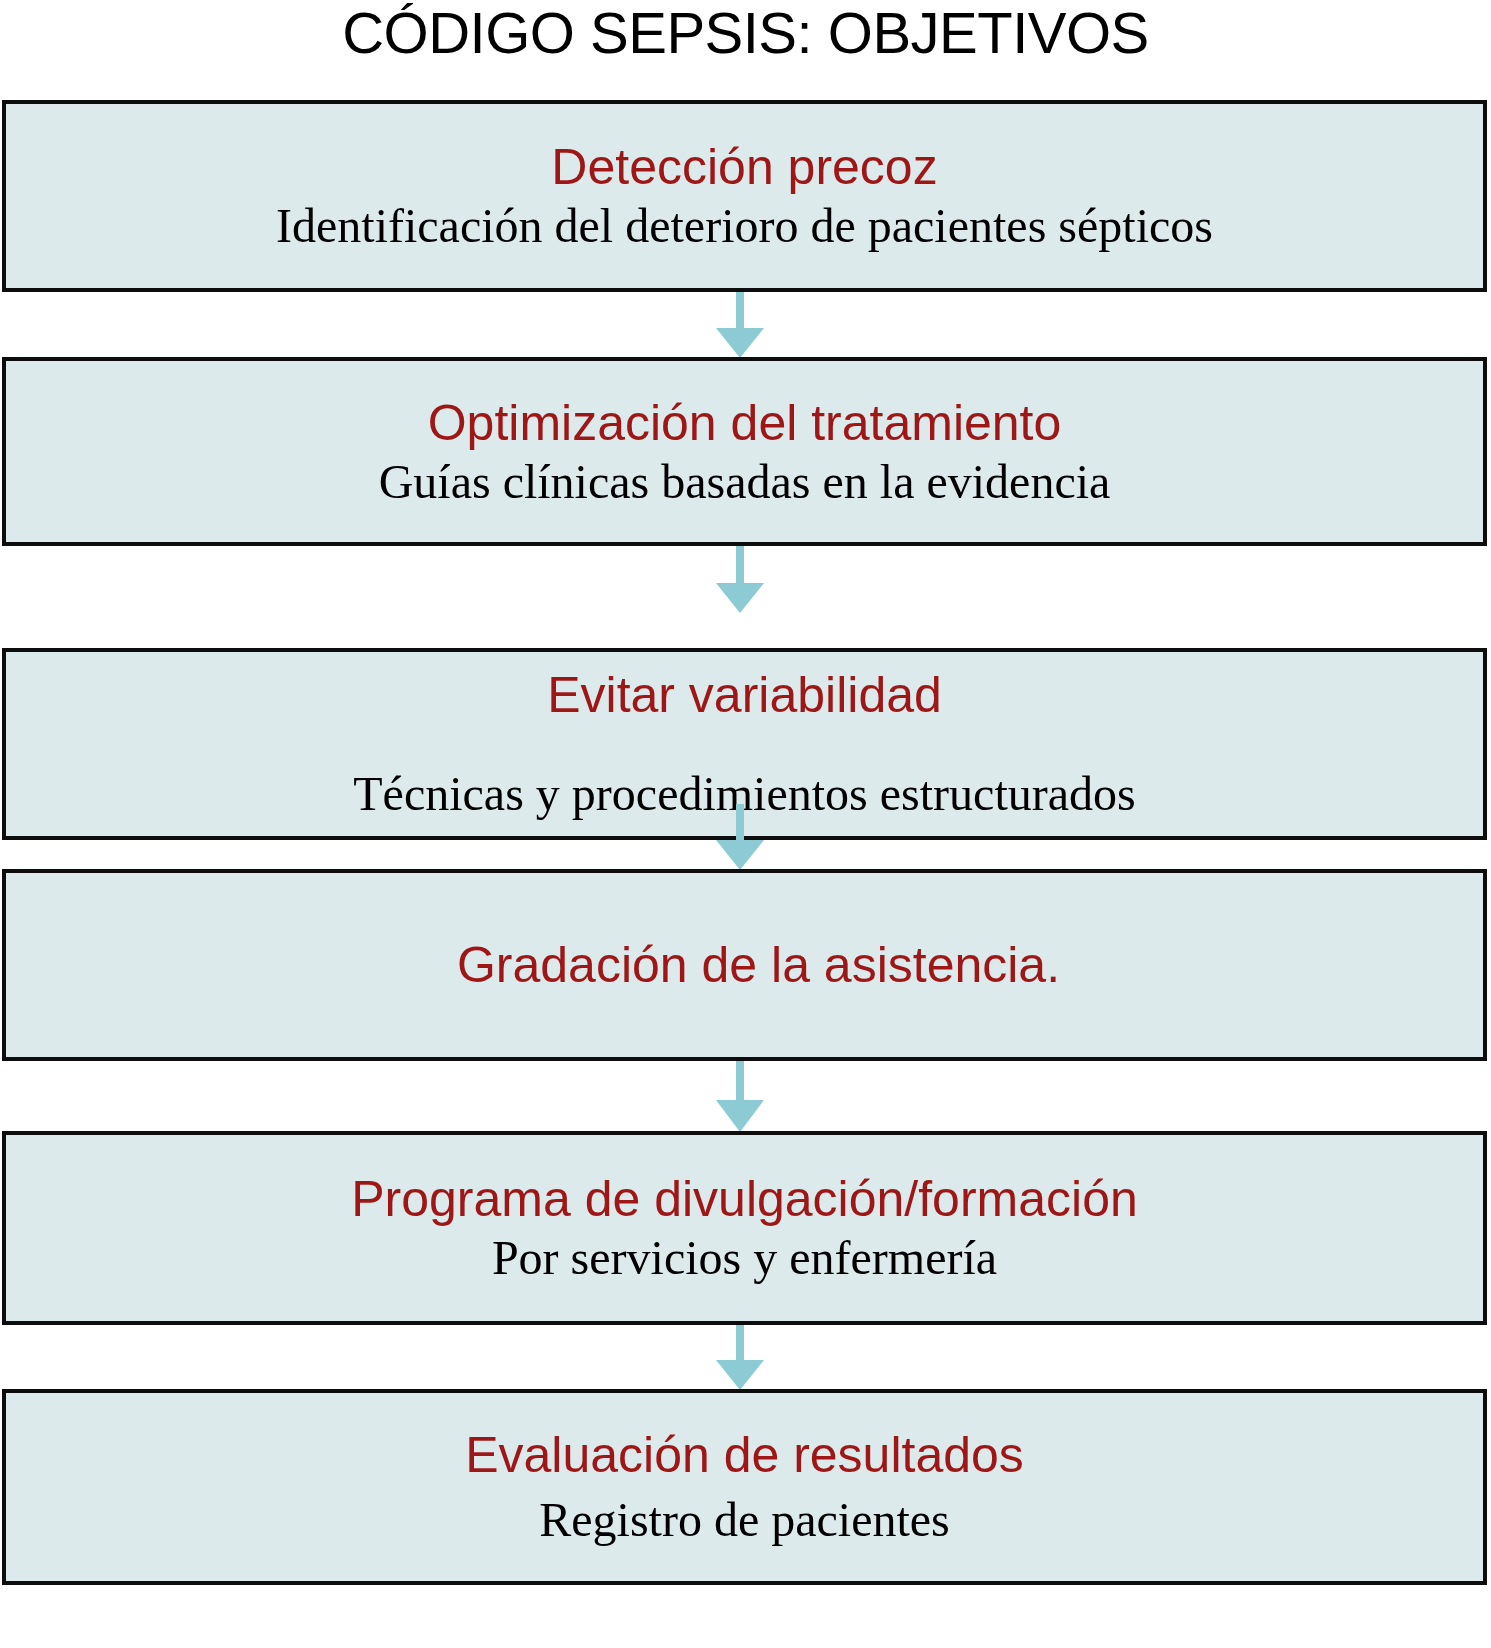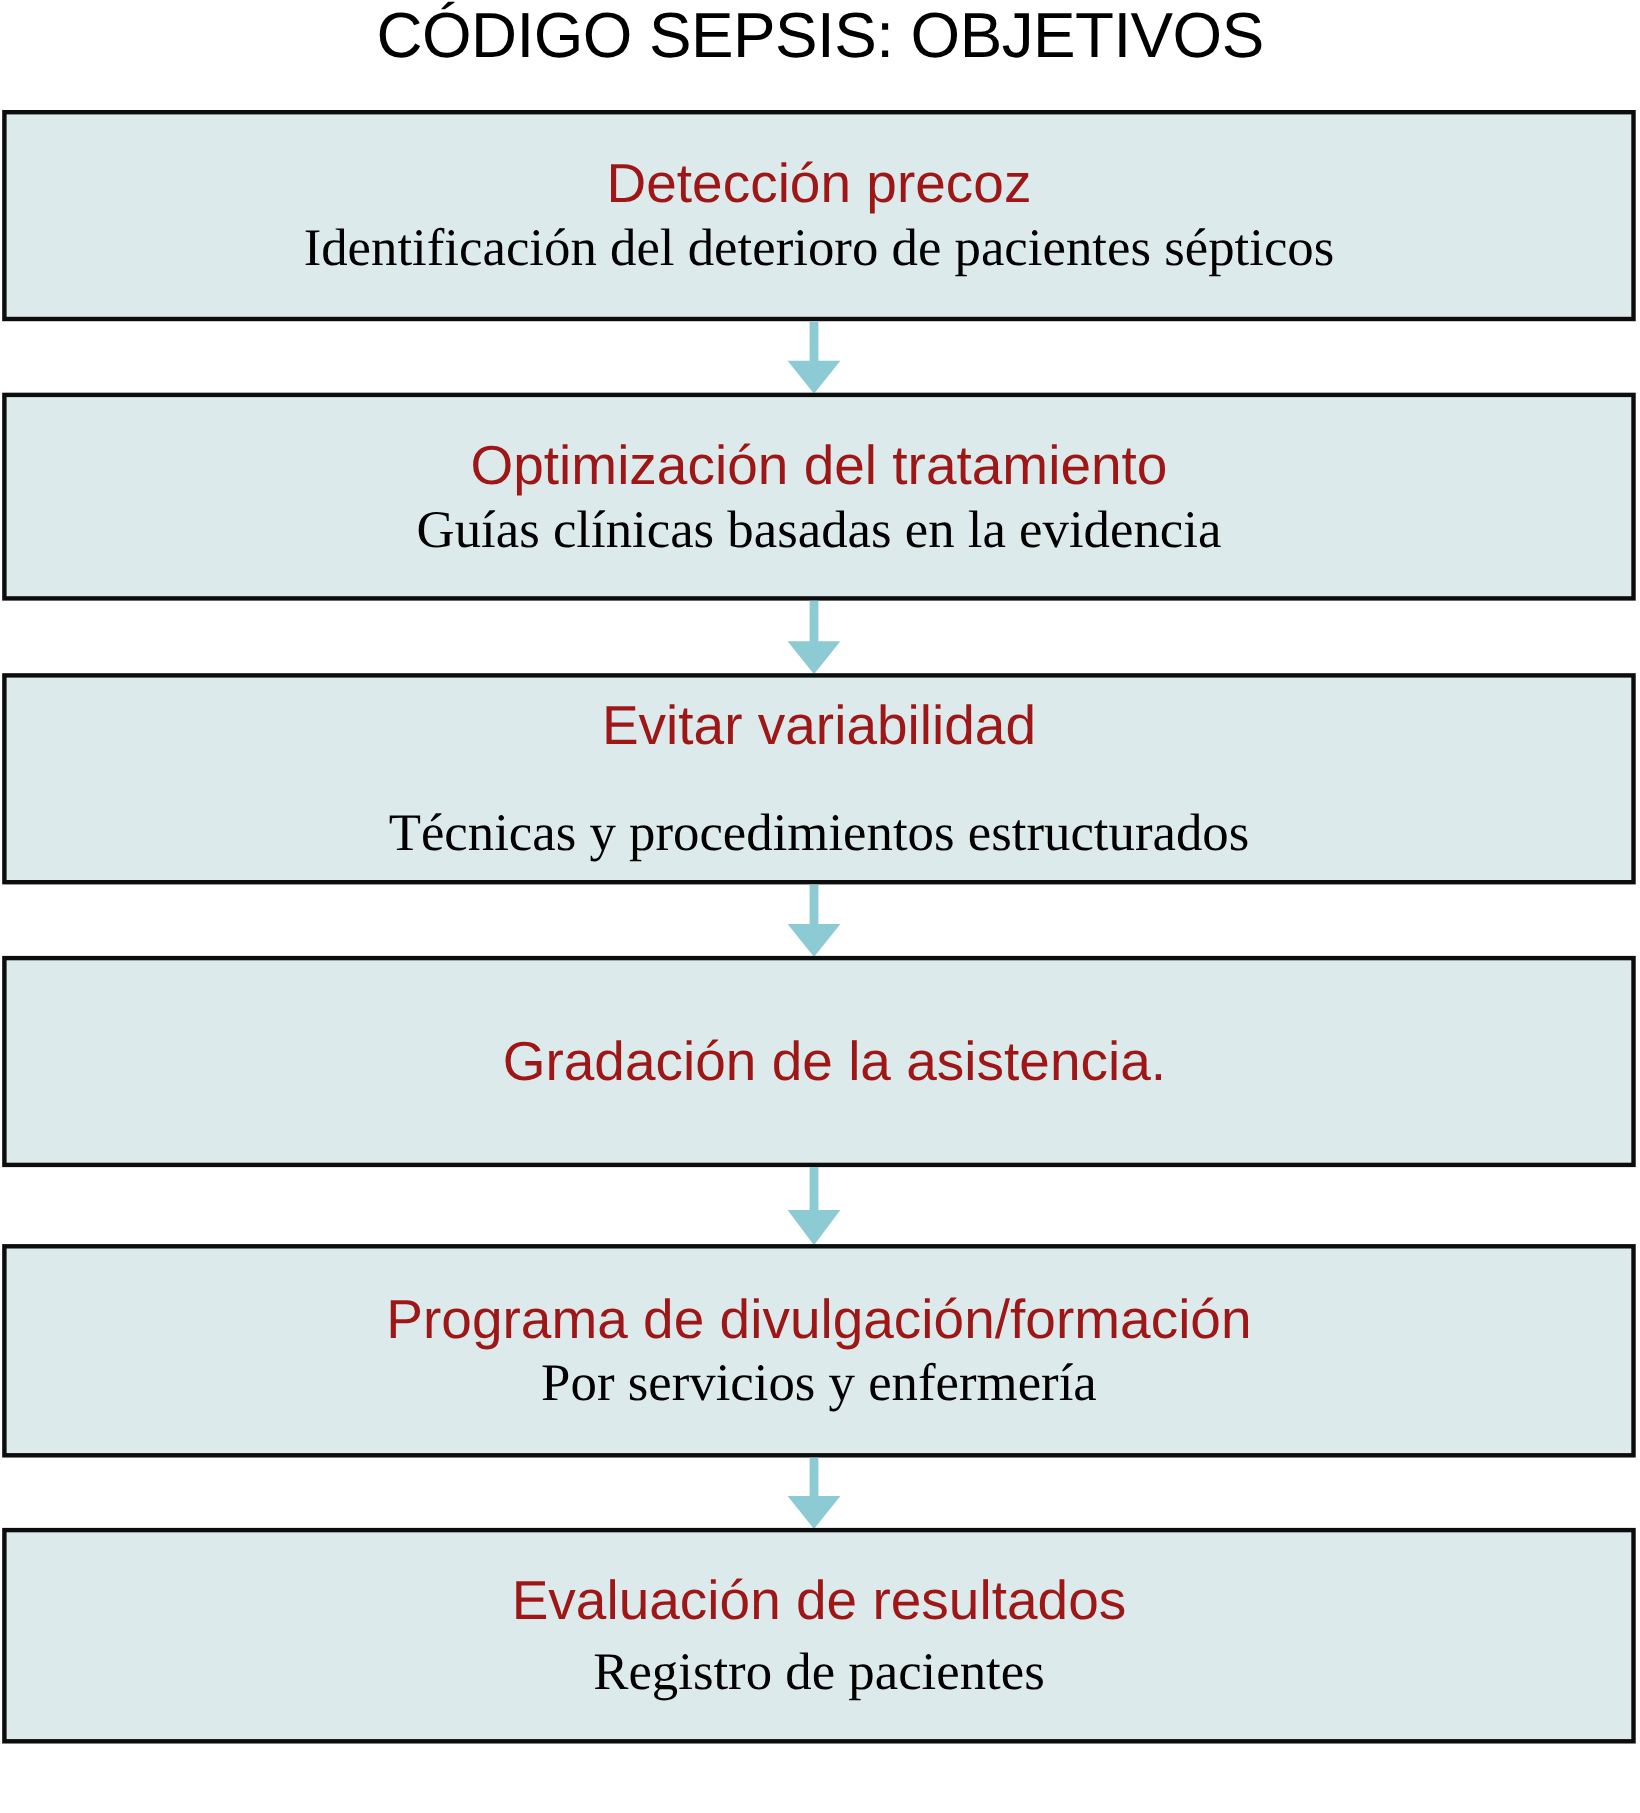--- a/index.html
+++ b/index.html
@@ -69,21 +69,21 @@
     line-height: 58px;
     font-weight: 400;
     text-align: center;
     white-space: nowrap;
     font-family: Liberation Serif, serif;
   }
 
   
   #box-0 { top: 100px;  height: 192px; }
   #box-1 { top: 357px;  height: 189px; }
-  #box-2 { top: 612px;  height: 192px; gap: 40px; }
+  #box-2 { top: 648px;  height: 192px; gap: 40px; }
   #box-3 { top: 869px;  height: 192px; padding-left: 28px; }
   #box-4 { top: 1131px; height: 194px; }
   #box-5 { top: 1389px; height: 196px; }
 
   
   #box-5 .step-heading { margin-bottom: 6px; }
 
   
   .connector {
     position: absolute;

